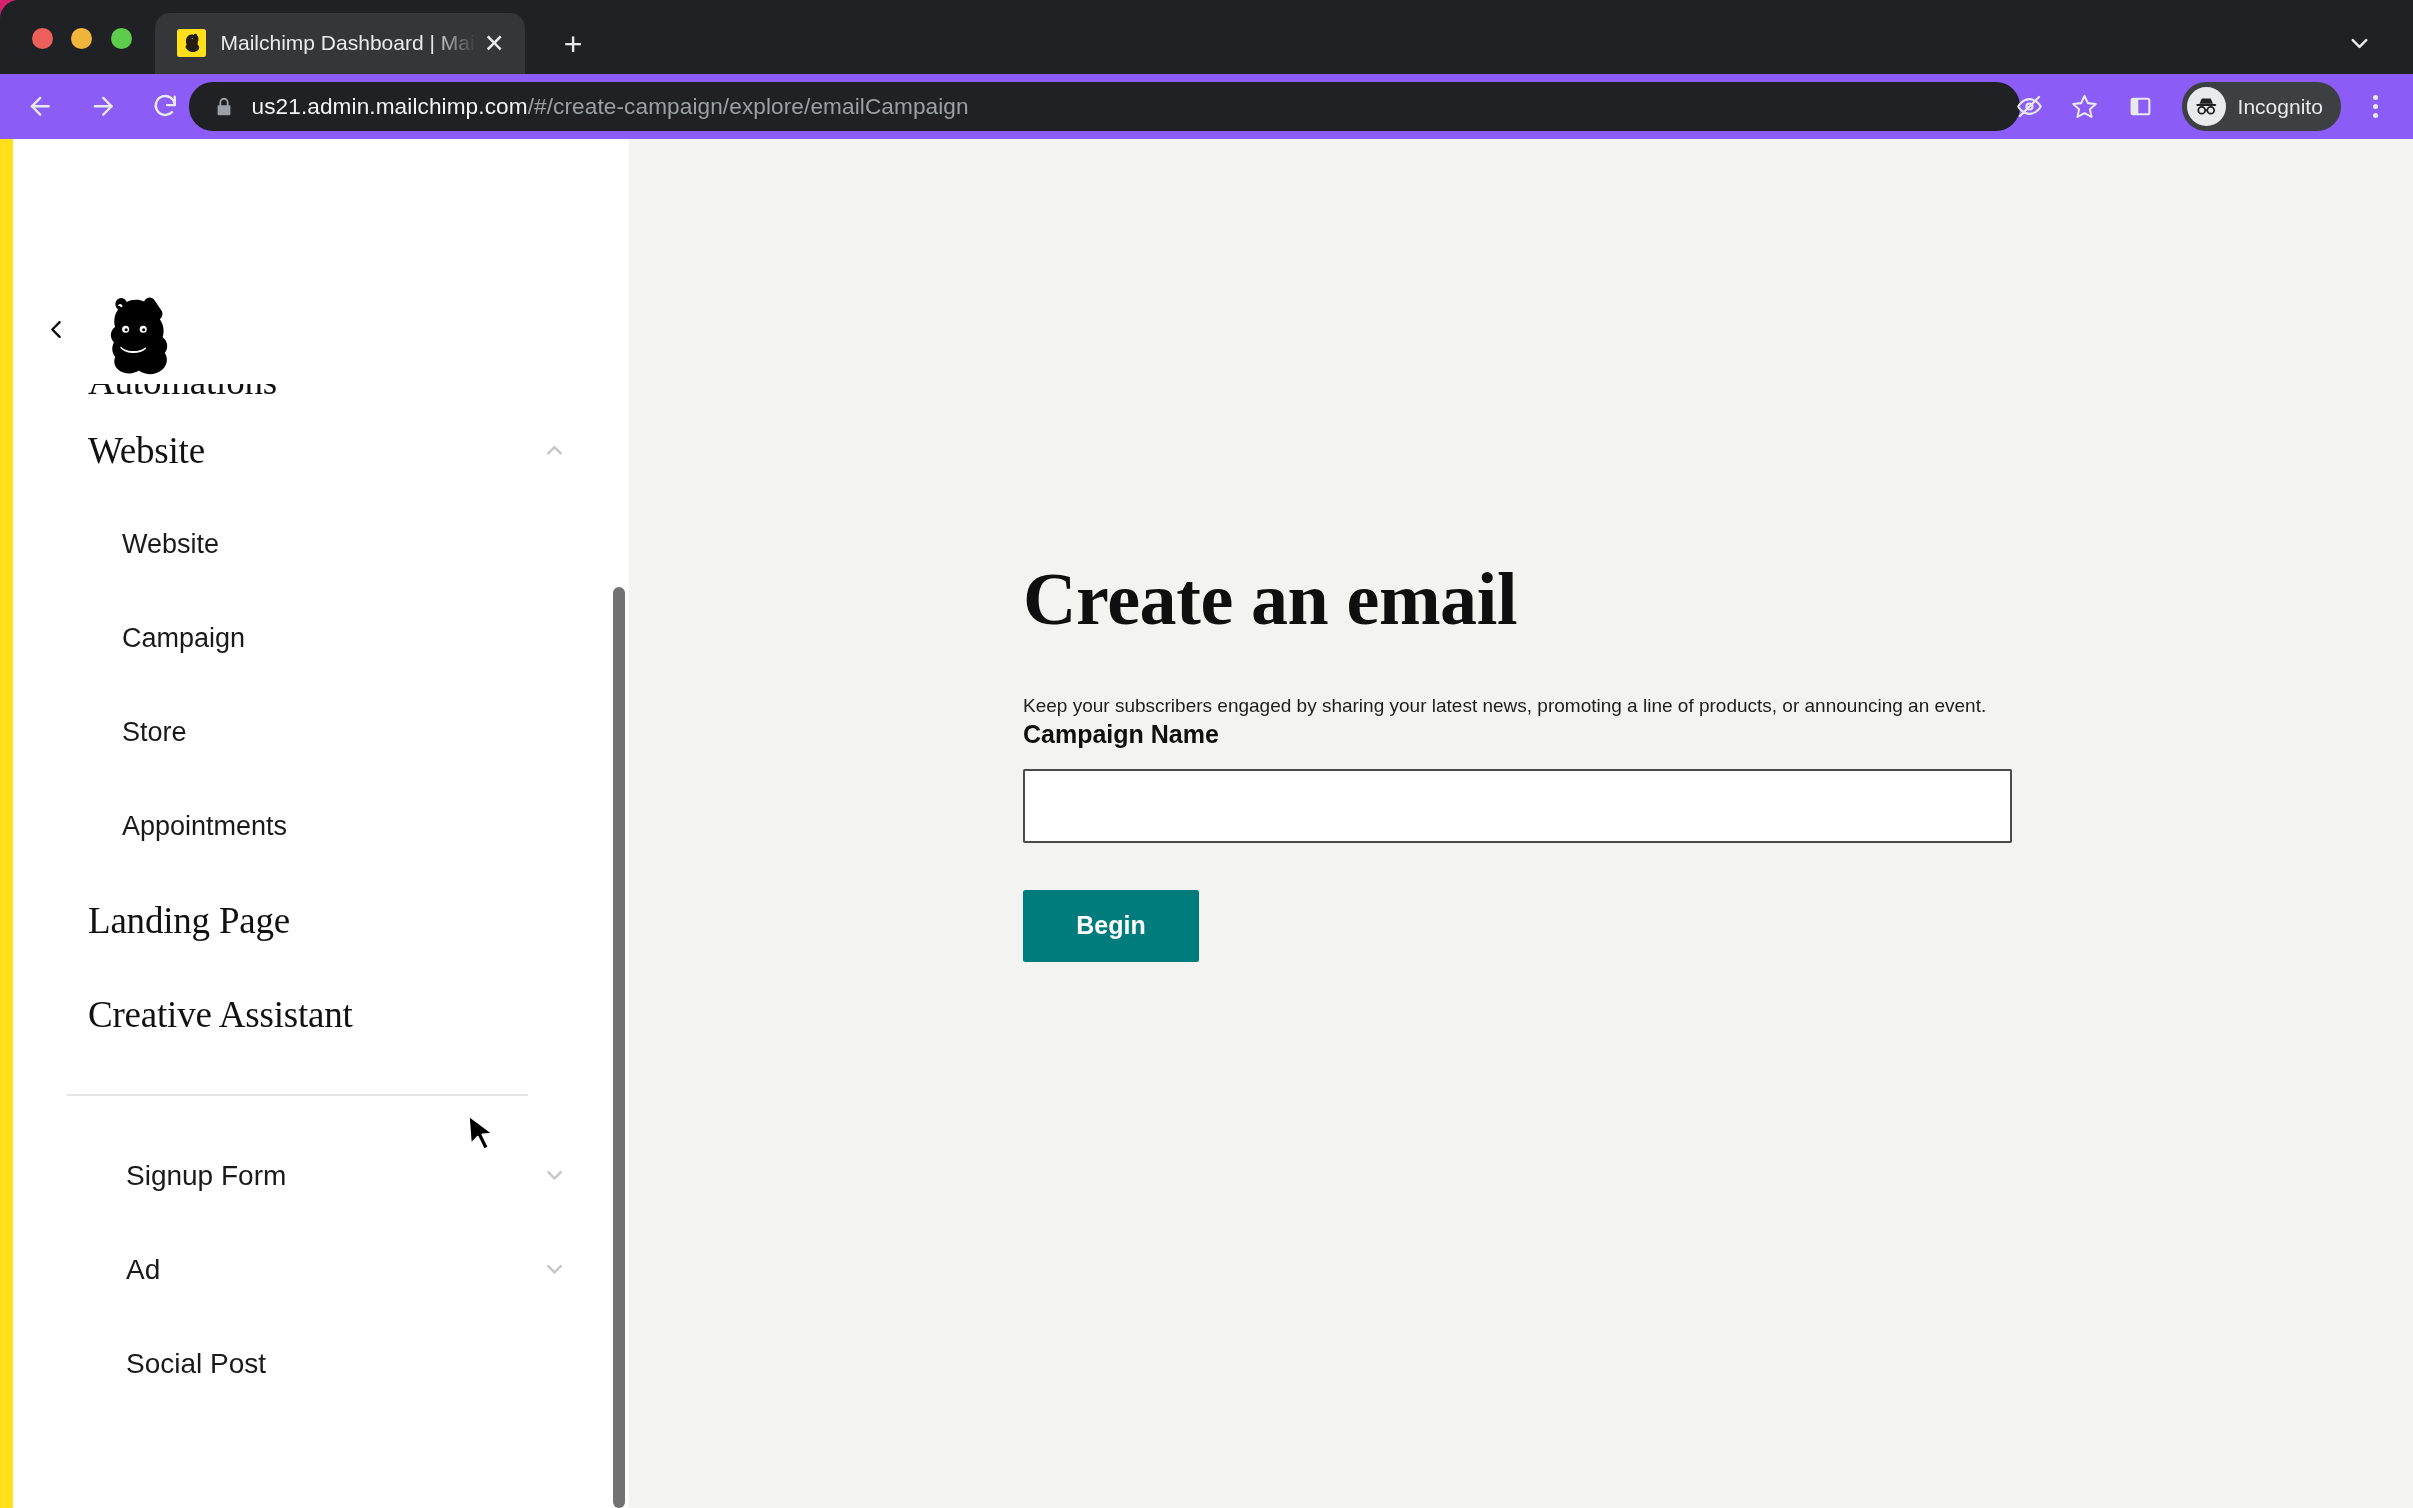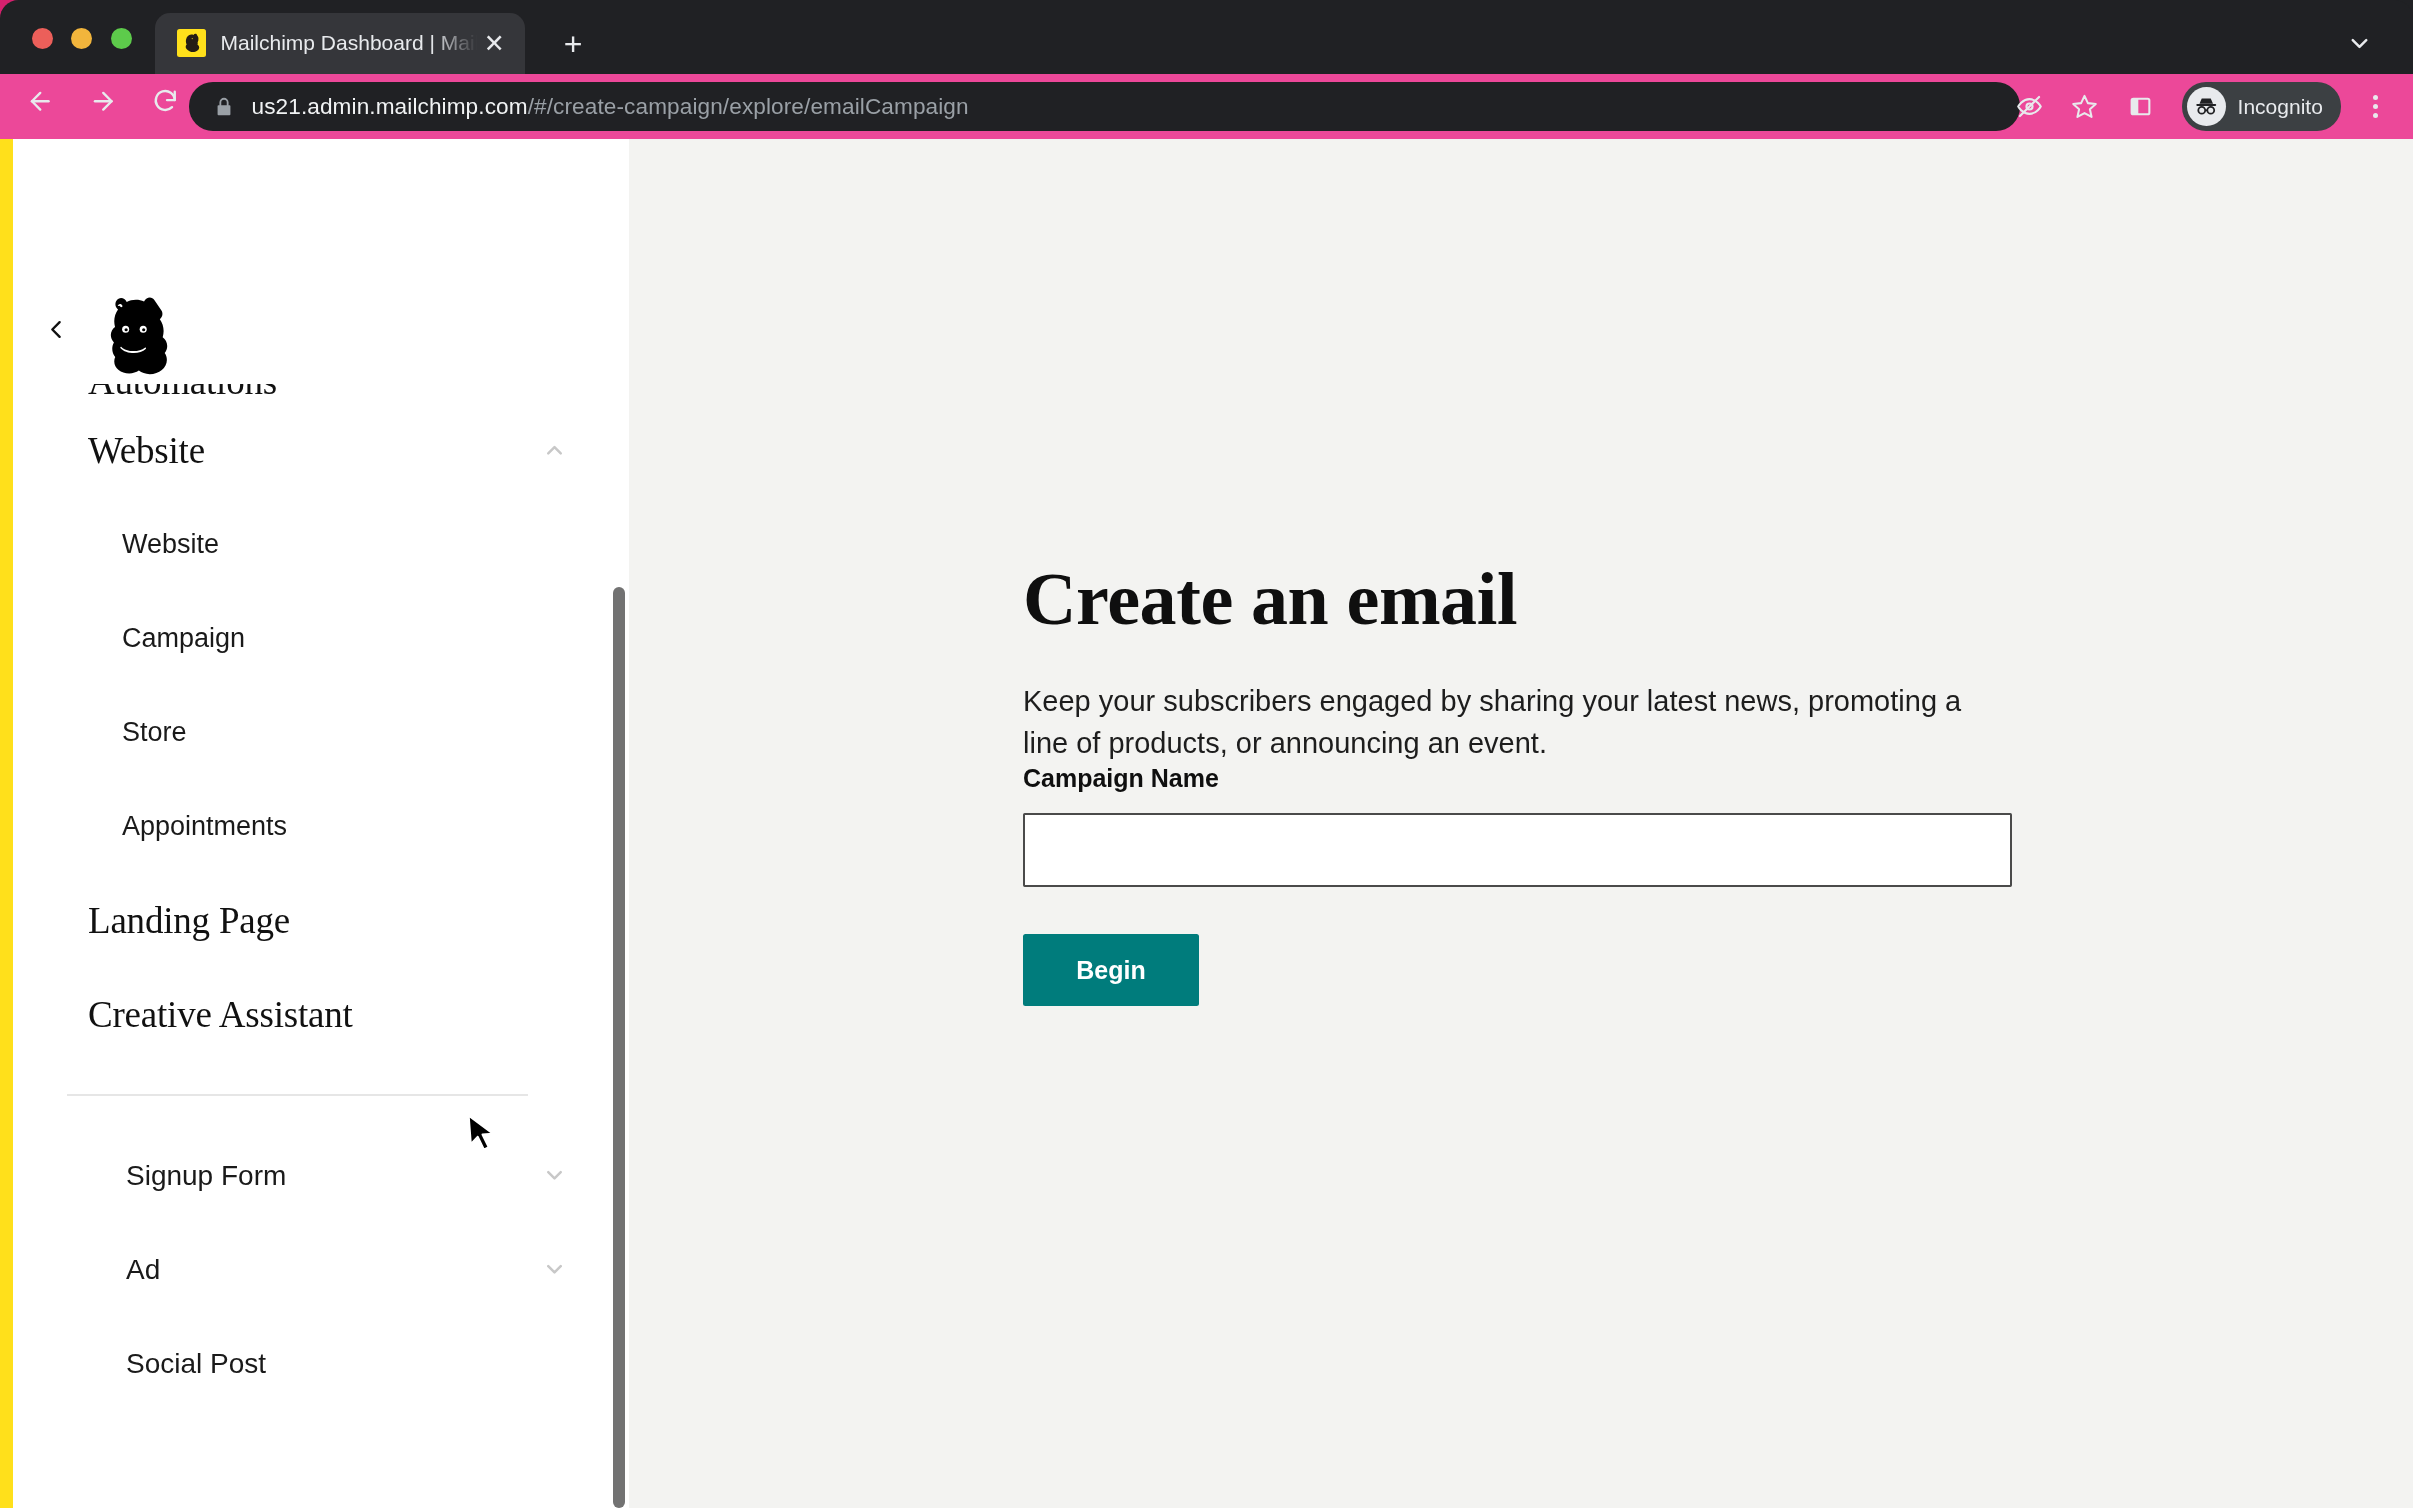--- a/index.html
+++ b/index.html
@@ -107,22 +107,23 @@
     width: 40px; height: 40px;
     display: flex;
     align-items: center;
     justify-content: center;
   }
 
   .toolbar {
     position: absolute;
     left: 0; top: 74px;
     width: 2413px; height: 65px;
-    background: #ec4899;
-    display: flex;
+    background: #8b5cf6;
+    display: flex;
+    align-items: center;
     z-index: 2;
   }
   .nav-btn {
     width: 54px; height: 54px;
     margin-left: 8.4px;
     display: flex;
     align-items: center;
     justify-content: center;
     border-radius: 50%;
     color: #e8eaed;
@@ -366,23 +367,23 @@
 
   .page-title {
     font-family: "Liberation Serif", serif;
     font-size: 74px;
     line-height: 1.0;
     color: #0f0f0f;
     letter-spacing: -0.4px;
   }
 
   .page-sub {
-    margin-top: 44px;
+    margin-top: 56px;
     font-family: "Liberation Sans", sans-serif;
-    font-size: 29px;
+    font-size: 19px;
     line-height: 1.45;
     color: #1d1d1d;
     max-width: 972px;
   }
 
   .field-label {
     margin-top: 52px;
     font-family: "Liberation Sans", sans-serif;
     font-size: 25px;
     font-weight: bold;

